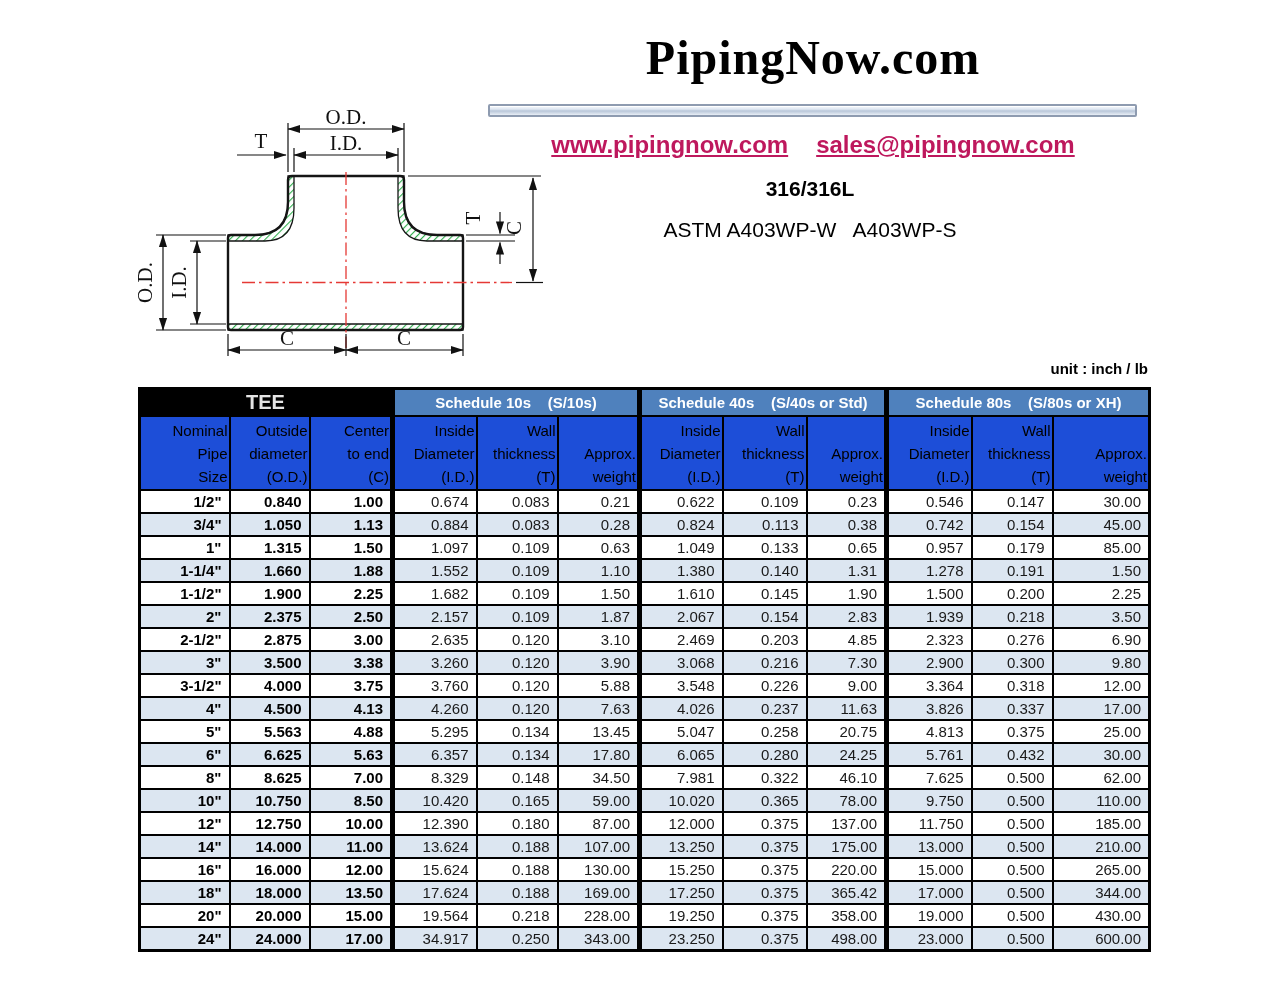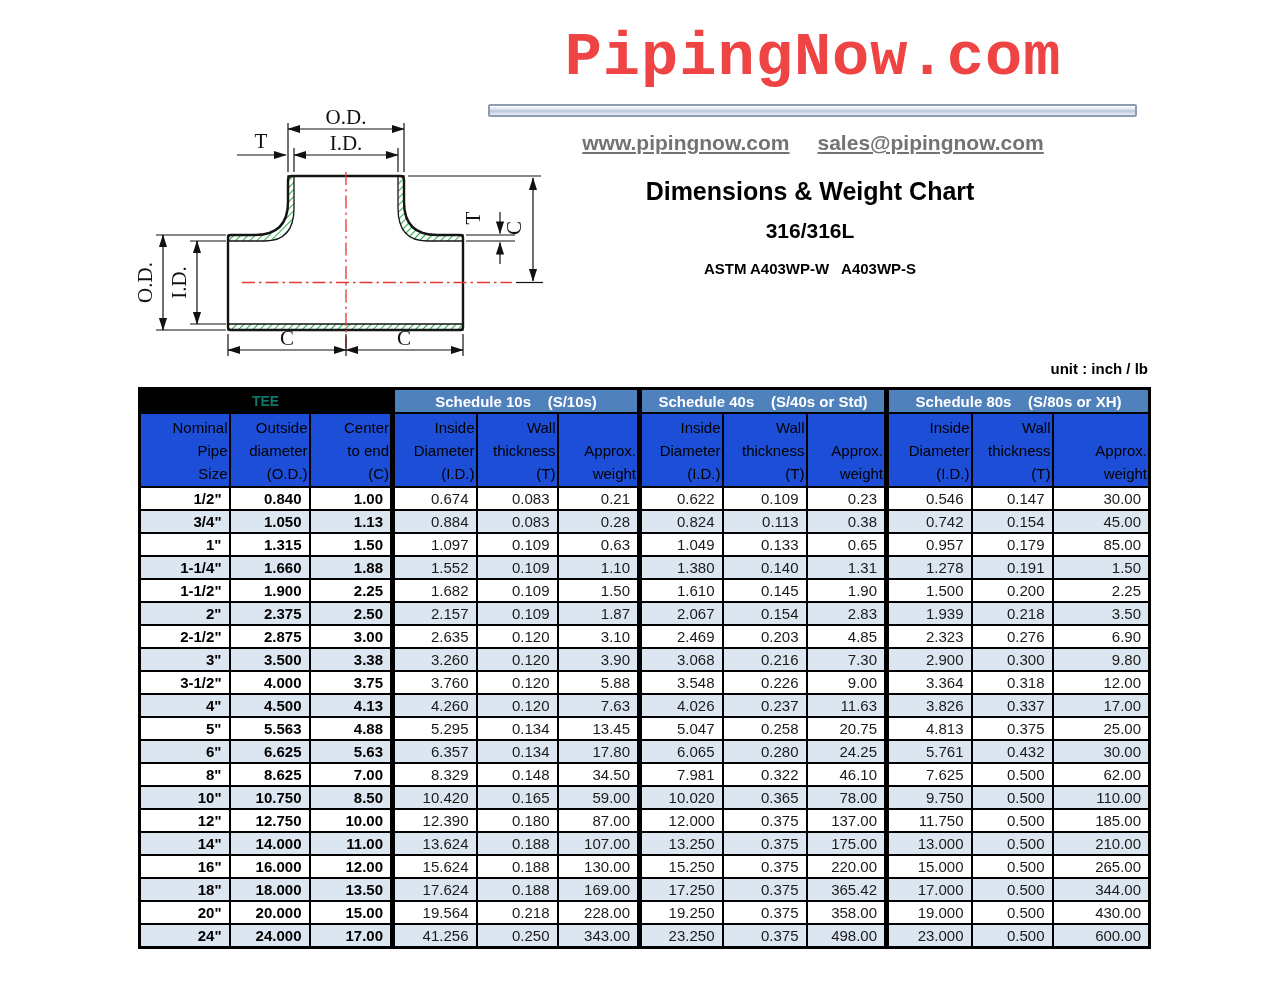--- a/index.html
+++ b/index.html
@@ -1,46 +1,46 @@
 <!DOCTYPE html>
 <html><head>
 <meta charset="utf-8">
 <style>
   html,body{margin:0;padding:0;background:#fff;}
   body{width:1280px;height:989px;position:relative;font-family:"Liberation Sans",sans-serif;color:#000;overflow:hidden;}
 
   
   .logo-block{position:absolute;left:488px;top:18px;width:650px;text-align:center;}
-  .logo-text{font-family:Liberation Mono, monospace;font-weight:bold;font-size:62px;line-height:80px;
-             color:#ef4444;letter-spacing:1px;white-space:nowrap;}
+  .logo-text{font-family:Liberation Serif, serif;font-weight:bold;font-size:48px;line-height:80px;
+             color:#000000;letter-spacing:1px;white-space:nowrap;}
   .logo-bar{position:absolute;left:488px;top:104px;width:645px;height:9px;
             border:2px solid #8e9bb0;border-radius:2px;
             background:linear-gradient(to bottom,#f7fafd 0%,#dfe7f2 35%,#b9c7d9 55%,#e8eef6 100%);
             box-shadow:inset 0 1px 0 #fff;}
   .links-row{position:absolute;left:488px;top:131px;width:650px;display:flex;justify-content:center;gap:28px;}
-  .links-row a{font-weight:bold;font-size:21px;color:#737373;text-decoration:underline;white-space:pre;}
+  .links-row a{font-weight:bold;font-size:24px;color:#be185d;text-decoration:underline;white-space:pre;}
 
   
   .title-block{position:absolute;left:490px;top:177px;width:640px;text-align:center;}
   .title-line1{font-size:25px;font-weight:bold;margin:0 0 11px 0;letter-spacing:.2px;}
   .title-line2{font-size:25px;font-weight:bold;margin:0 0 13px 0;}
   .title-line3,.title-line4{font-size:21px;font-weight:bold;margin:0 0 11px 0;}
-  .title-line5{font-size:15px;font-weight:bold;margin:17px;white-space:pre;}
+  .title-line5{font-size:21px;font-weight:normal;margin:17px;white-space:pre;}
   .unit-label{position:absolute;top:360px;right:132px;font-size:15px;font-weight:bold;}
 
   
   .diagram{position:absolute;left:130px;top:98px;width:415px;height:292px;}
   .diagram svg{display:block;}
   .dim-text{font-family:"Liberation Serif",serif;font-size:21px;fill:#111;}
 
   
   .table-wrap{position:absolute;left:138px;top:387px;width:1010px;}
   table.dims{border-collapse:collapse;table-layout:fixed;width:1010px;border:3px solid #000;}
   table.dims th,table.dims td{border:2px solid #000;overflow:hidden;}
-  .th-tee{background:#000;color:#0f766e;font-size:14px;font-weight:bold;height:20px;text-align:center;}
+  .th-tee{background:#000;color:#e5e5e5;font-size:20px;font-weight:bold;height:20px;text-align:center;}
   .th-sched{background:#4f81bd;color:#fff;font-size:15px;font-weight:bold;height:20px;text-align:center;white-space:pre;}
   .th-sub{background:#1d4ed8;font-size:15px;font-weight:normal;height:70px;text-align:right;
           vertical-align:middle;white-space:pre-line;line-height:23px;}
   td.num{font-size:15px;text-align:right;height:19px;padding:1px 7px 1px 2px;color:#1a1a1a;}
   td.bold{font-weight:bold;color:#000;}
   tr.alt{background:#dce6f1;}
   .group-start{border-left-width:5px !important;}
 </style>
 </head>
 <body>
@@ -48,21 +48,20 @@
 <div class="logo-block">
   <div class="logo-text">PipingNow.com</div>
 </div>
 <div class="logo-bar"></div>
 <div class="links-row">
   <a href="#">www.pipingnow.com</a>
   <a href="#">sales@pipingnow.com</a>
 </div>
 
 <div class="title-block">
-  <div class="title-line2">Dimensions &amp; Weight Chart</div>
   <div class="title-line4">316/316L</div>
   <div class="title-line5">ASTM A403WP-W   A403WP-S</div>
 </div>
 <div class="unit-label">unit : inch / lb</div>
 
 <div class="diagram">
 <svg width="415" height="292" viewBox="0 0 415 292" xmlns="http://www.w3.org/2000/svg">
   <defs>
     <pattern id="hatch" width="5" height="5" patternUnits="userSpaceOnUse" patternTransform="rotate(45)">
       <rect width="5" height="5" fill="#ffffff"></rect>
@@ -467,21 +466,21 @@
           <td class="num">0.375</td>
           <td class="num">358.00</td>
           <td class="num group-start">19.000</td>
           <td class="num">0.500</td>
           <td class="num">430.00</td>
         </tr>
         <tr class="alt">
           <td class="num bold">24"</td>
           <td class="num bold">24.000</td>
           <td class="num bold">17.00</td>
-          <td class="num group-start">41.256</td>
+          <td class="num group-start">34.917</td>
           <td class="num">0.250</td>
           <td class="num">343.00</td>
           <td class="num group-start">23.250</td>
           <td class="num">0.375</td>
           <td class="num">498.00</td>
           <td class="num group-start">23.000</td>
           <td class="num">0.500</td>
           <td class="num">600.00</td>
         </tr>
       </tbody>

